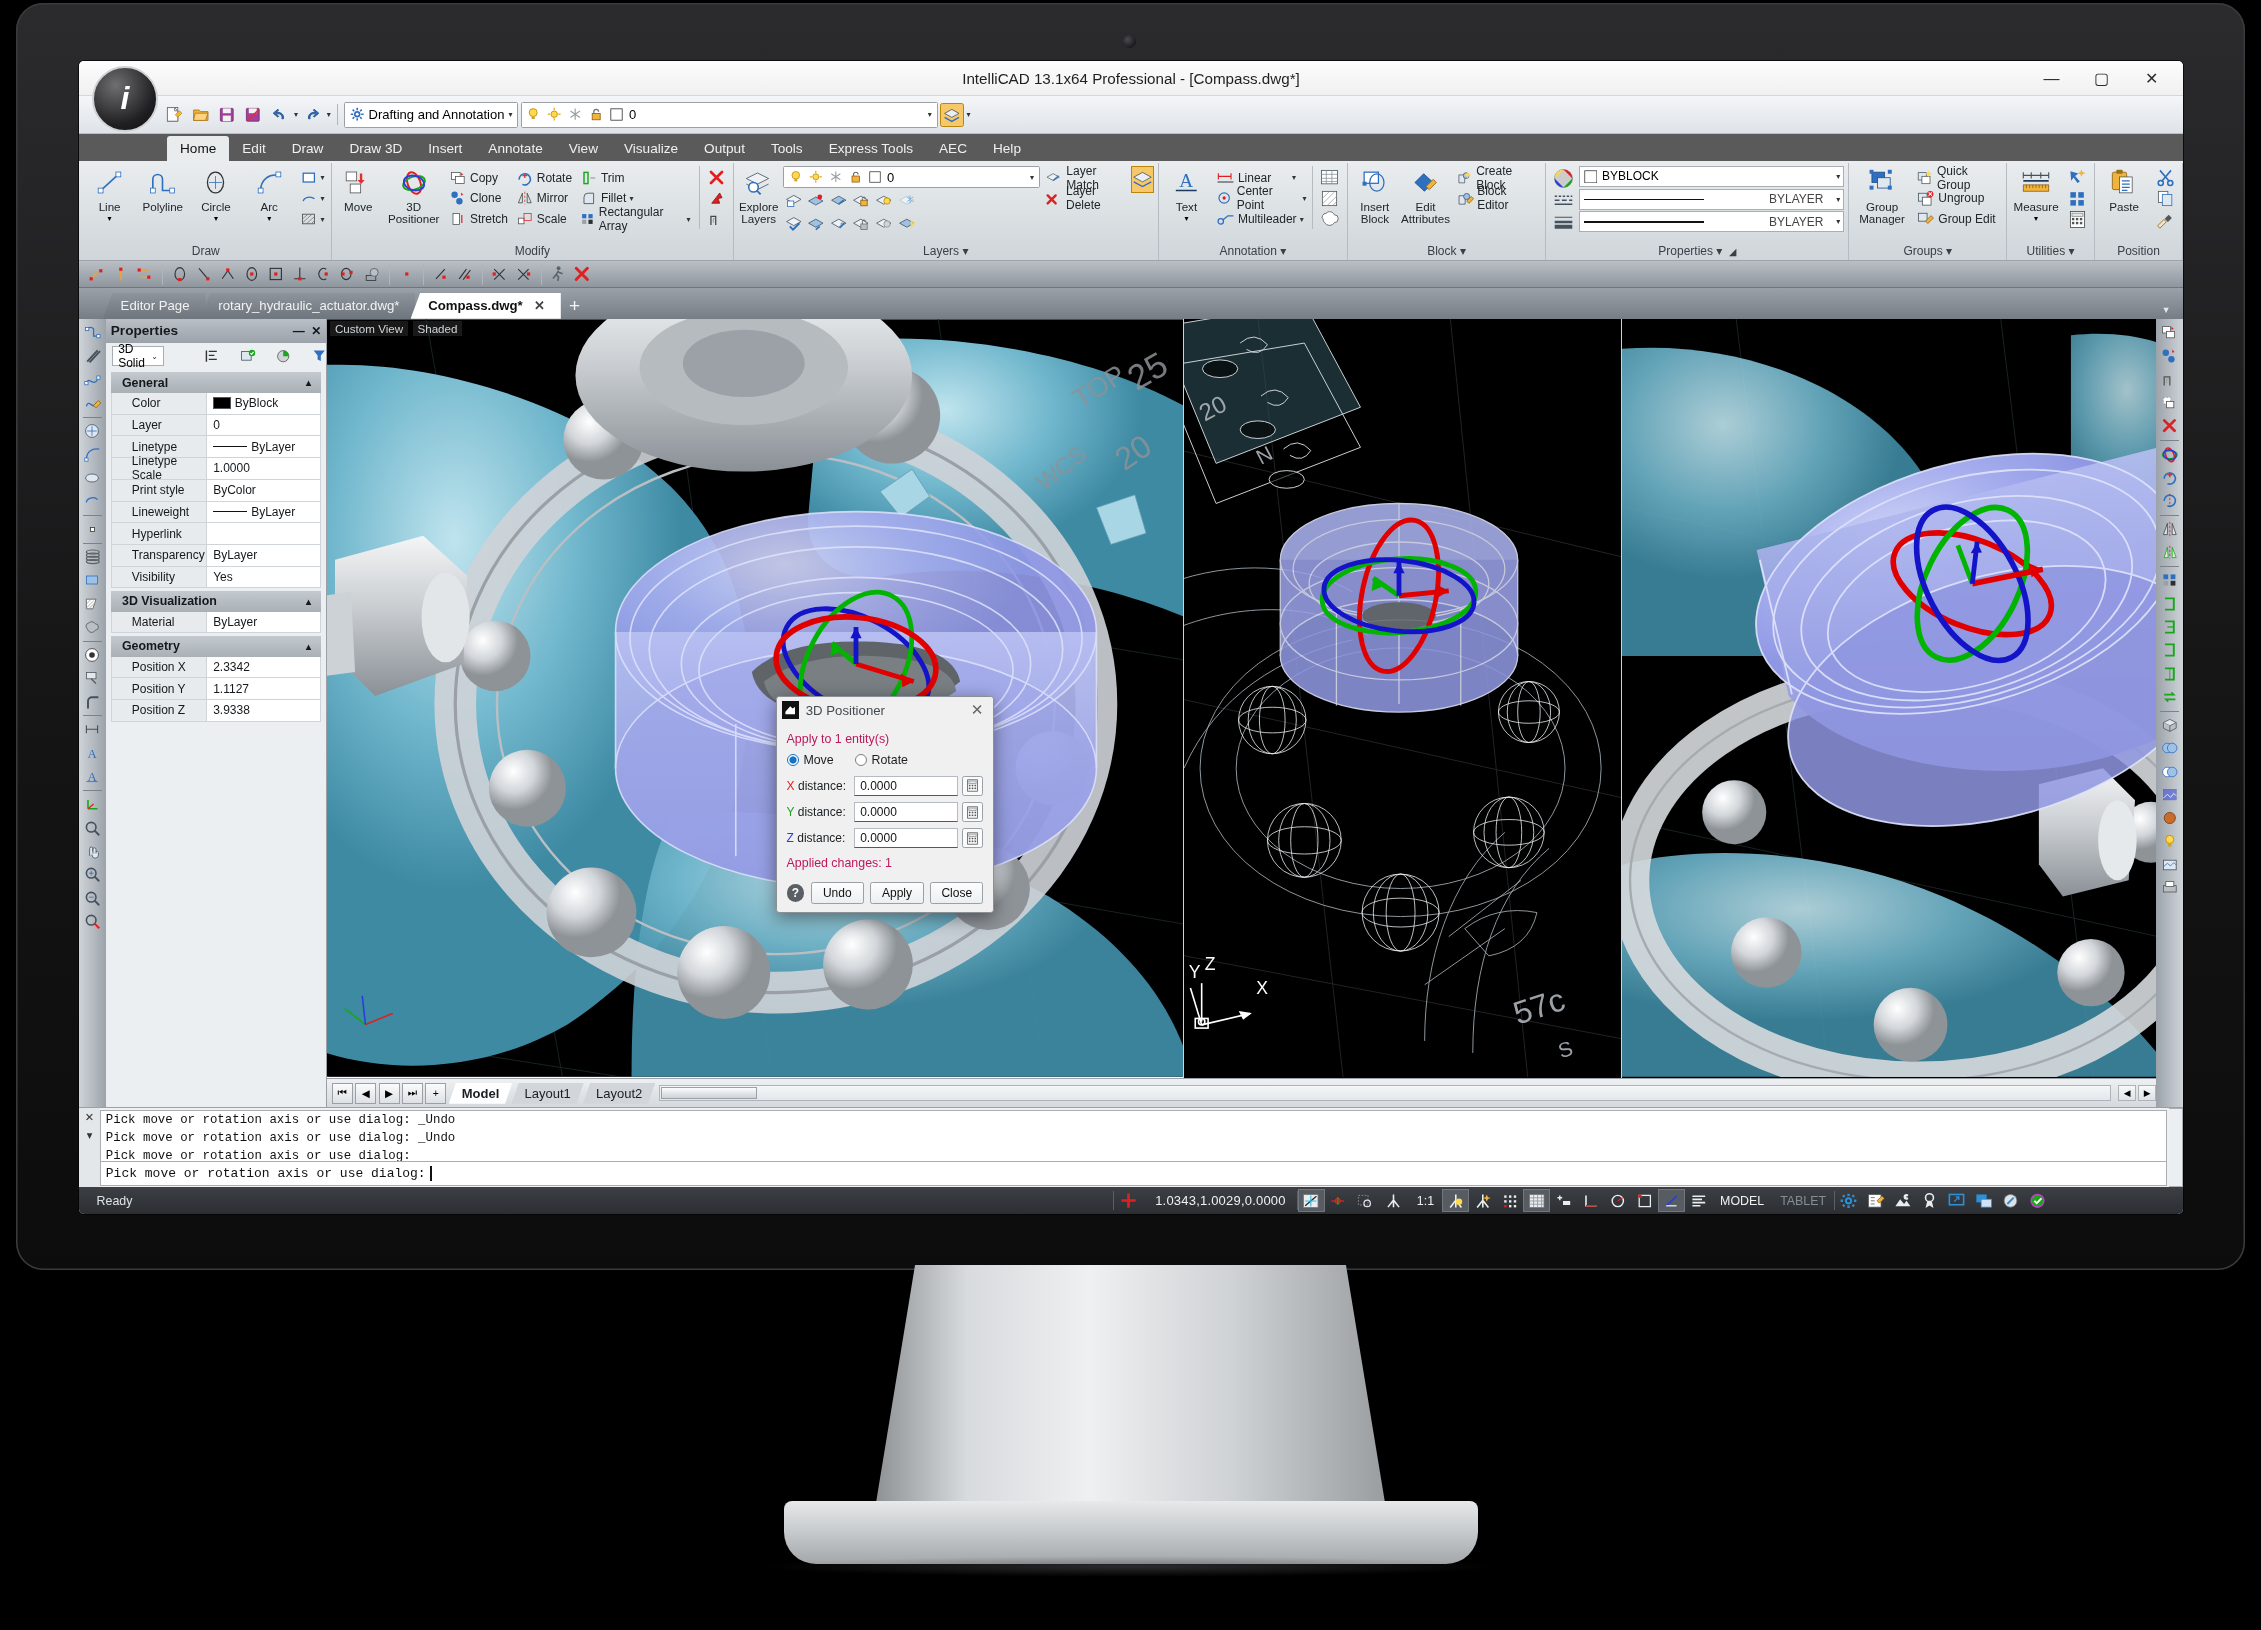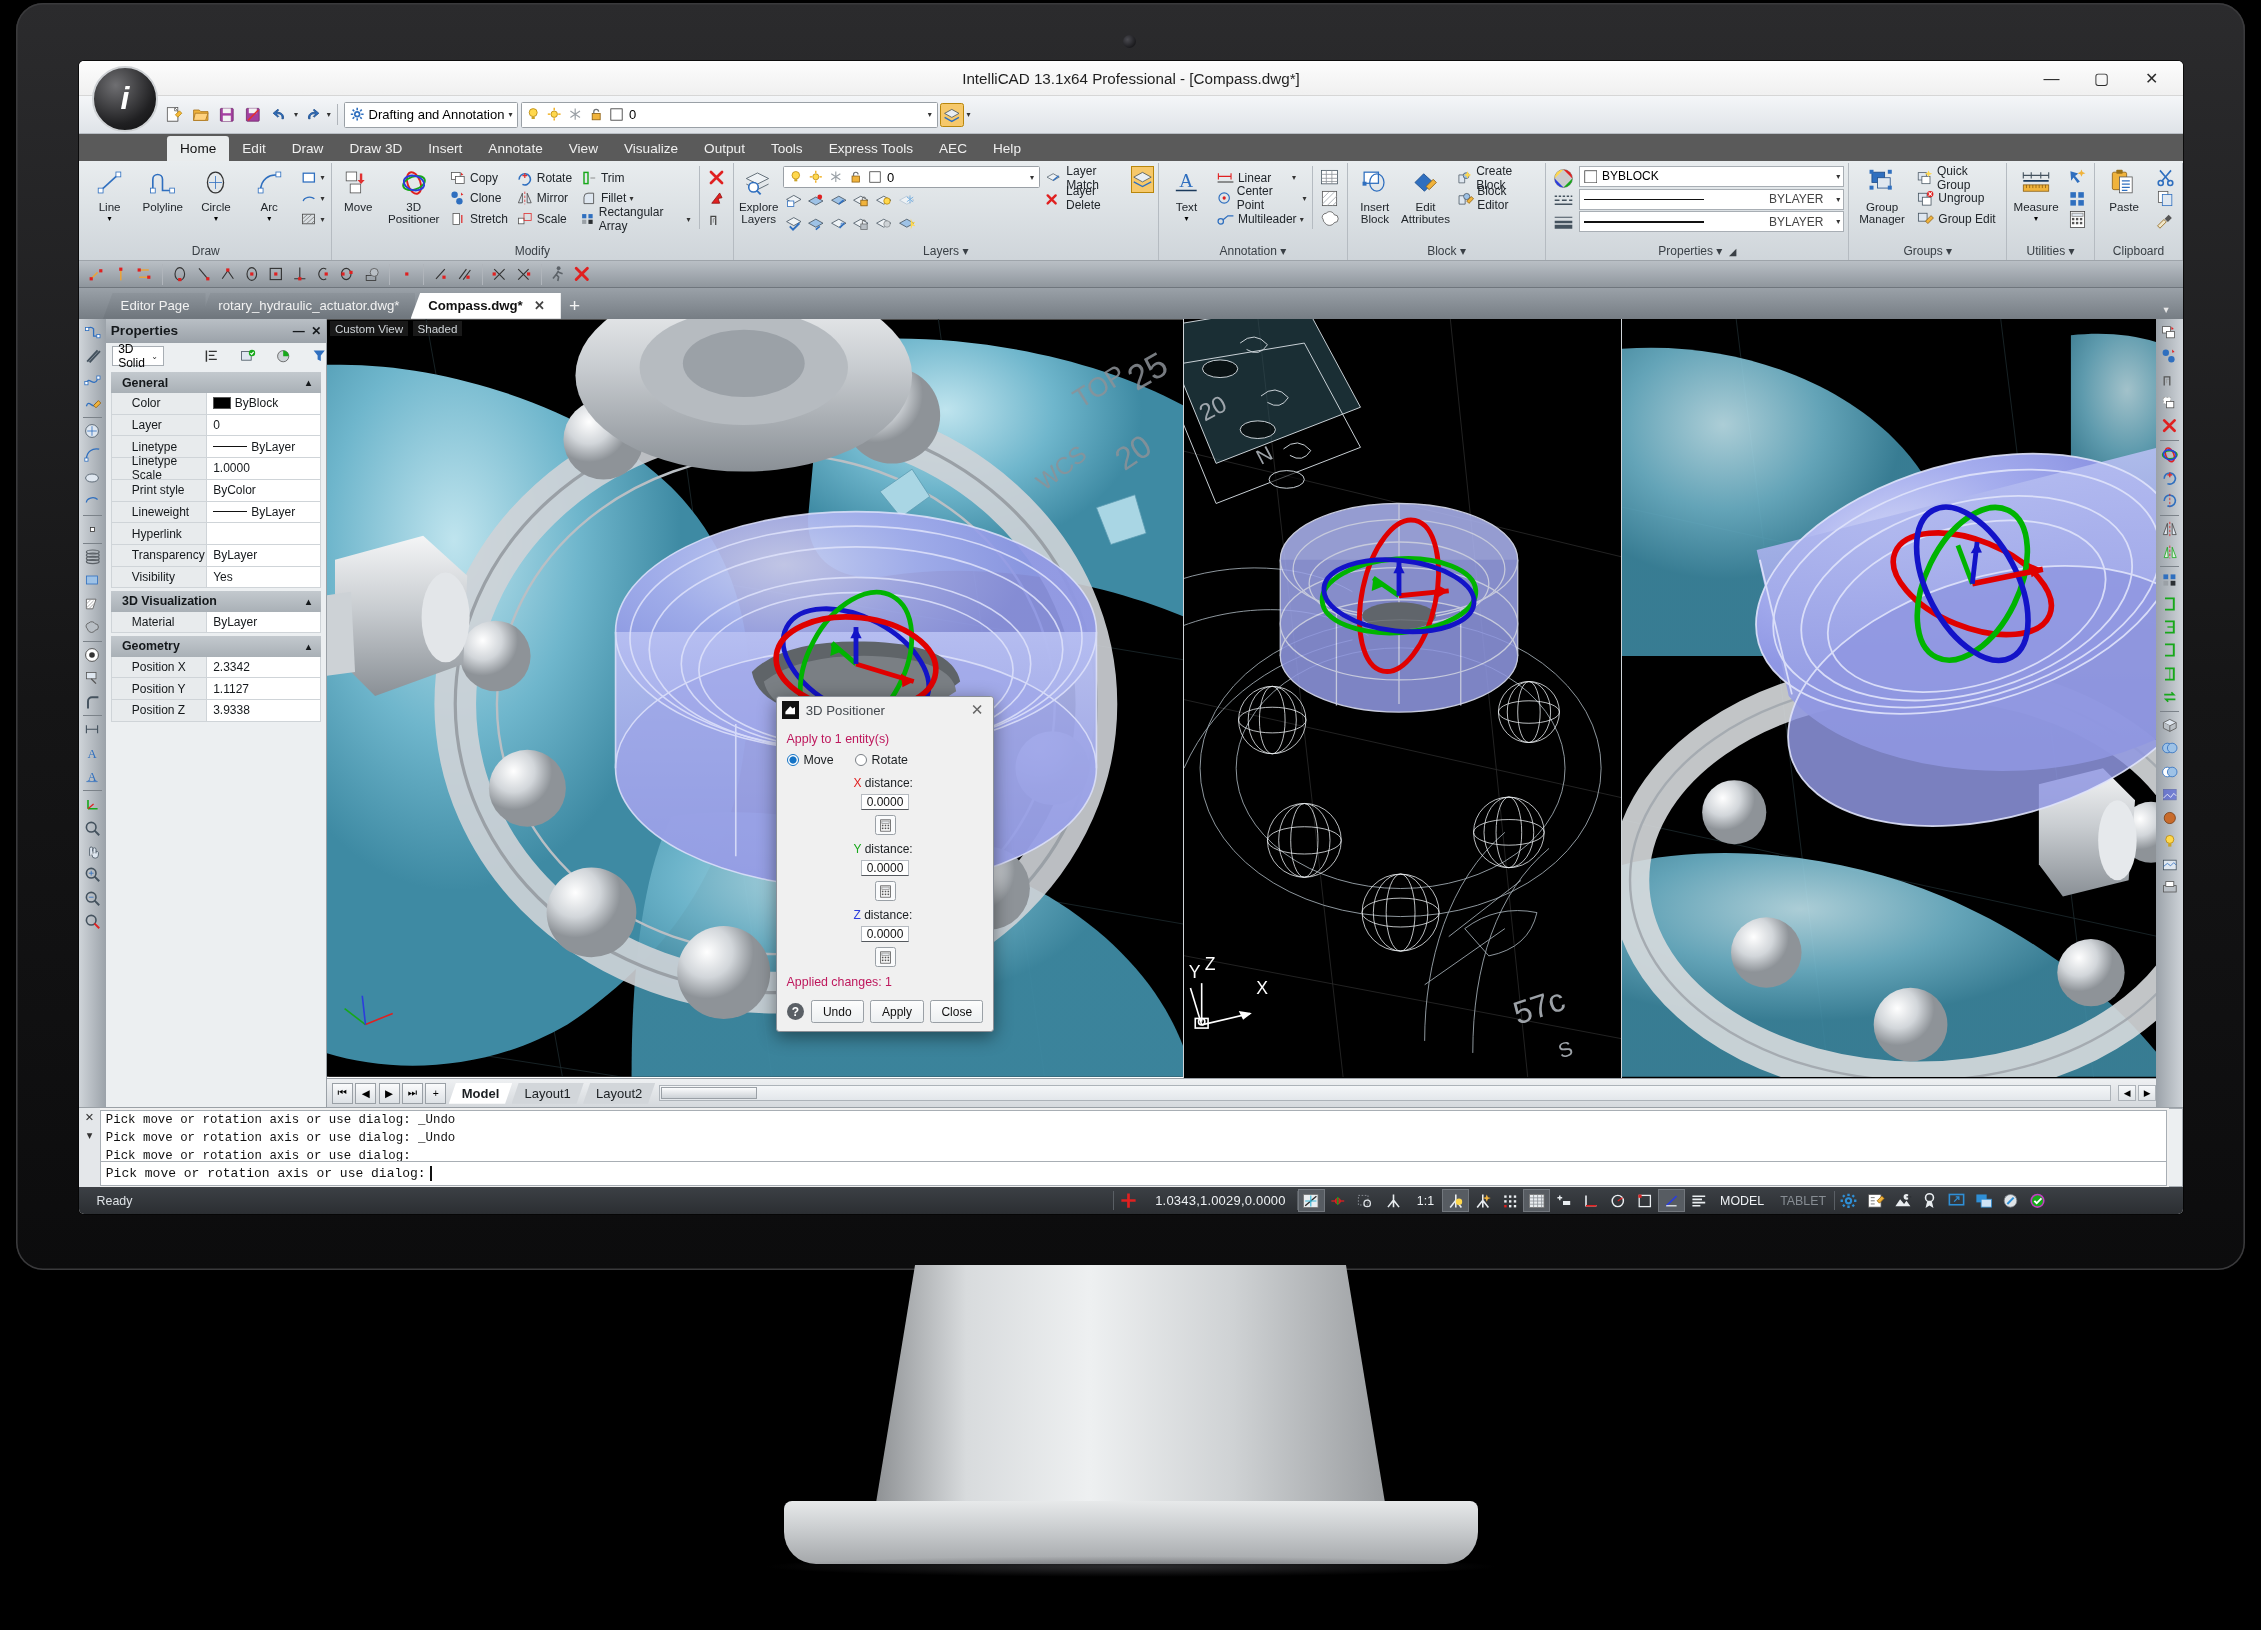--- a/index.html
+++ b/index.html
@@ -180,21 +180,21 @@
   .dlg-tb .dt { flex:1; color:#454a50; font-size:13.2px; }
   .dlg-tb .dx { font-size:15.2px; color:#666; padding:0 4.8px; }
   .dlg-ic { width:17.6px; height:17.6px; background:#111; display:flex; align-items:center; justify-content:center;}
   .dlg-body { padding:4.8px 9.6px 8px; }
   .dlg-body .line { font-size:12.4px; color:#be185d; margin:3.2px 0 7.2px; }
   .radios { display:flex; gap:21px; margin-bottom:8.8px; }
   .radio { display:flex; align-items:center; gap:4.8px; font-size:12.4px; color:#1b1f22;}
   .rdot { width:12px; height:12px; border-radius:50%; border:1.6px solid #7a7f85; background:#fff; }
   .rdot.on { border-color:#1473c6; background:radial-gradient(circle,#1473c6 0 3.2px,#fff 4px 16px);
      box-shadow:0 0 0 0 transparent; }
-  .frow { display:flex; align-items:center; gap:4.8px; margin-bottom:6.4px;flex-direction:column; }
+  .frow { display:flex; align-items:center; gap:4.8px; margin-bottom:6.4px; }
   .frow .fl { width:63px; font-size:12px; color:#1b1f22;}
   .frow .fl b { font-weight:normal; }
   .axX { color:#e02020; } .axY { color:#17a81a; } .axZ { color:#2b3ddd; }
   .ftxt { flex:1; height:20px; background:#fff; border:0.8px solid #b6bbc1; border-bottom:0.8px solid #55595e;
      display:flex; align-items:center; padding:0 4.8px; font-size:12px; color:#111; }
   .calc { width:21px; height:20px; background:#fafbfc; border:0.8px solid #9aa0a6; border-radius:2.4px;
      display:flex; align-items:center; justify-content:center; font-size:11.2px;}
   .dlg-foot { display:flex; align-items:center; gap:6.4px; margin-top:11.2px; }
   .qmark { width:17.6px; height:17.6px; border-radius:50%; background:#5a5f65; color:#fff; font-size:12px;
      display:flex; align-items:center; justify-content:center; font-weight:bold;}
@@ -958,21 +958,21 @@
                   </svg>
                 </div>
               <div class="smallbtn">
                   <svg width="21" height="19" viewBox="0 0 26 24">
                     <path d="M3 20l8-8 3 3-8 8z" fill="#f0e6c8" stroke="#8b5e11"></path>
                     <path d="M12 11l5-5 4 4-5 5z" fill="#555"></path>
                   </svg>
                 </div>
             </div>
           </div>
-          <div class="glabel">Clipboard</div>
+          <div class="glabel">Position</div>
         </div>
 
       </div>
 
       <div class="toolstrip">
         <div class="tsicon">
             <svg width="17.6" height="16" viewBox="0 0 22 20">
               <path d="M4 16l8-8" stroke="#e8a33d" stroke-width="2"></path>
               <rect x="2" y="14" width="4" height="4" fill="#e02020"></rect>
               <rect x="14" y="4" width="4" height="4" fill="#e02020"></rect>

